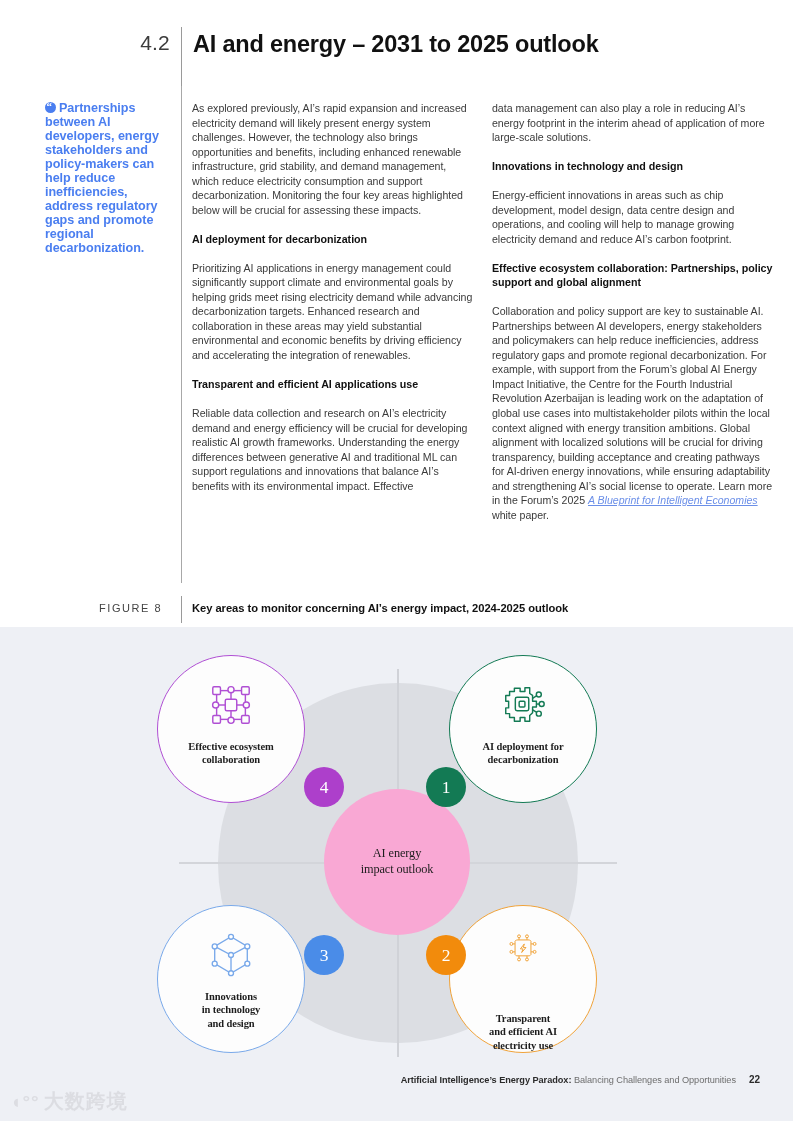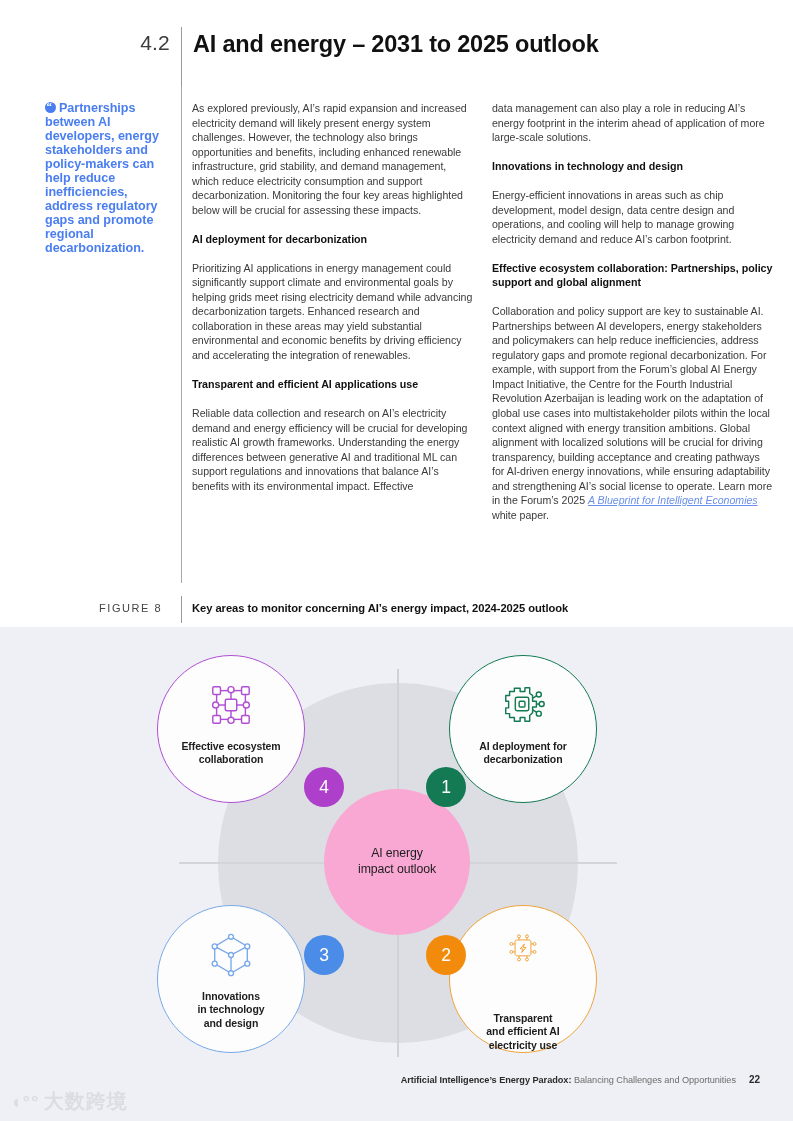--- a/index.html
+++ b/index.html
@@ -146,20 +146,21 @@
   }
 
   
   .fig-panel {
     position: absolute;
     left: 0;
     top: 627px;
     width: 793px;
     height: 494px;
     background: #eef0f5;
+    font-family: Liberation Serif, serif;
   }
   .diagram {
     position: absolute;
     left: 119px;
     top: 20px;
     width: 556px;
     height: 420px;
   }
 
   

